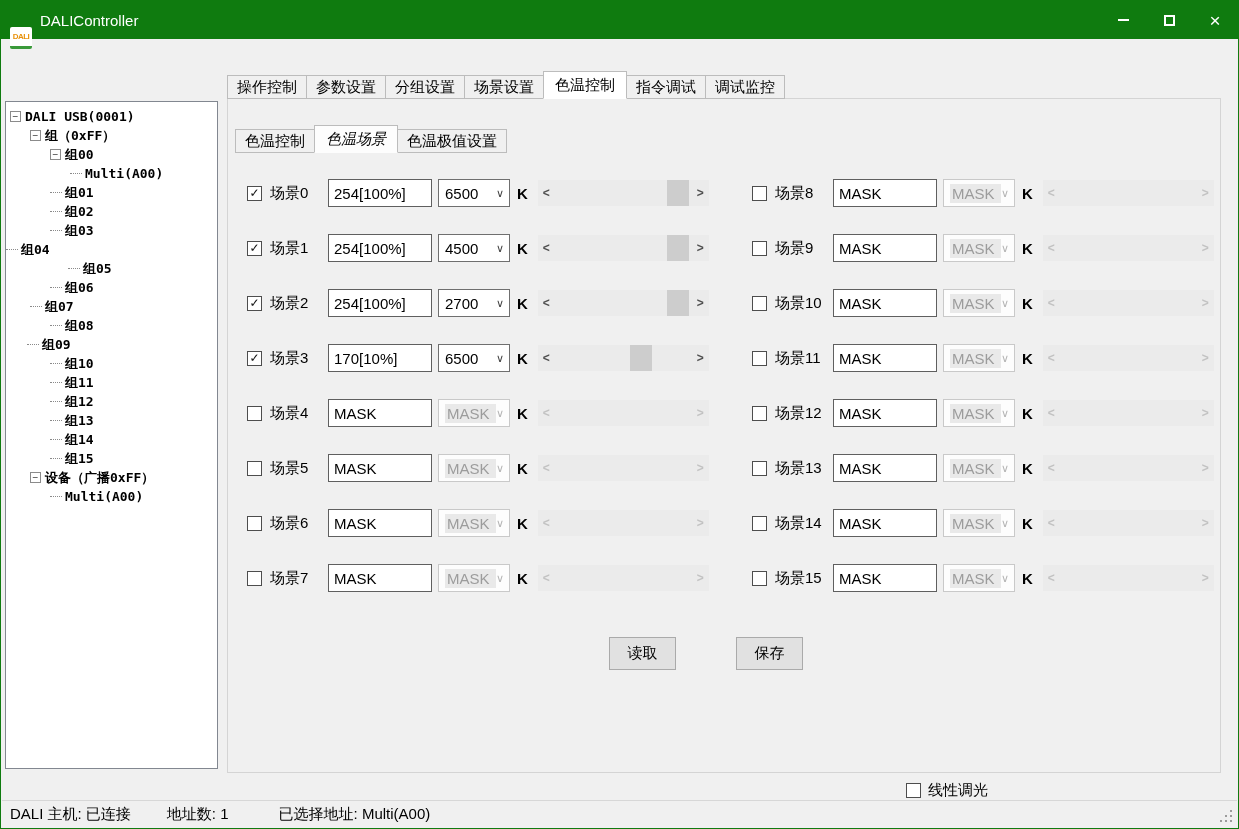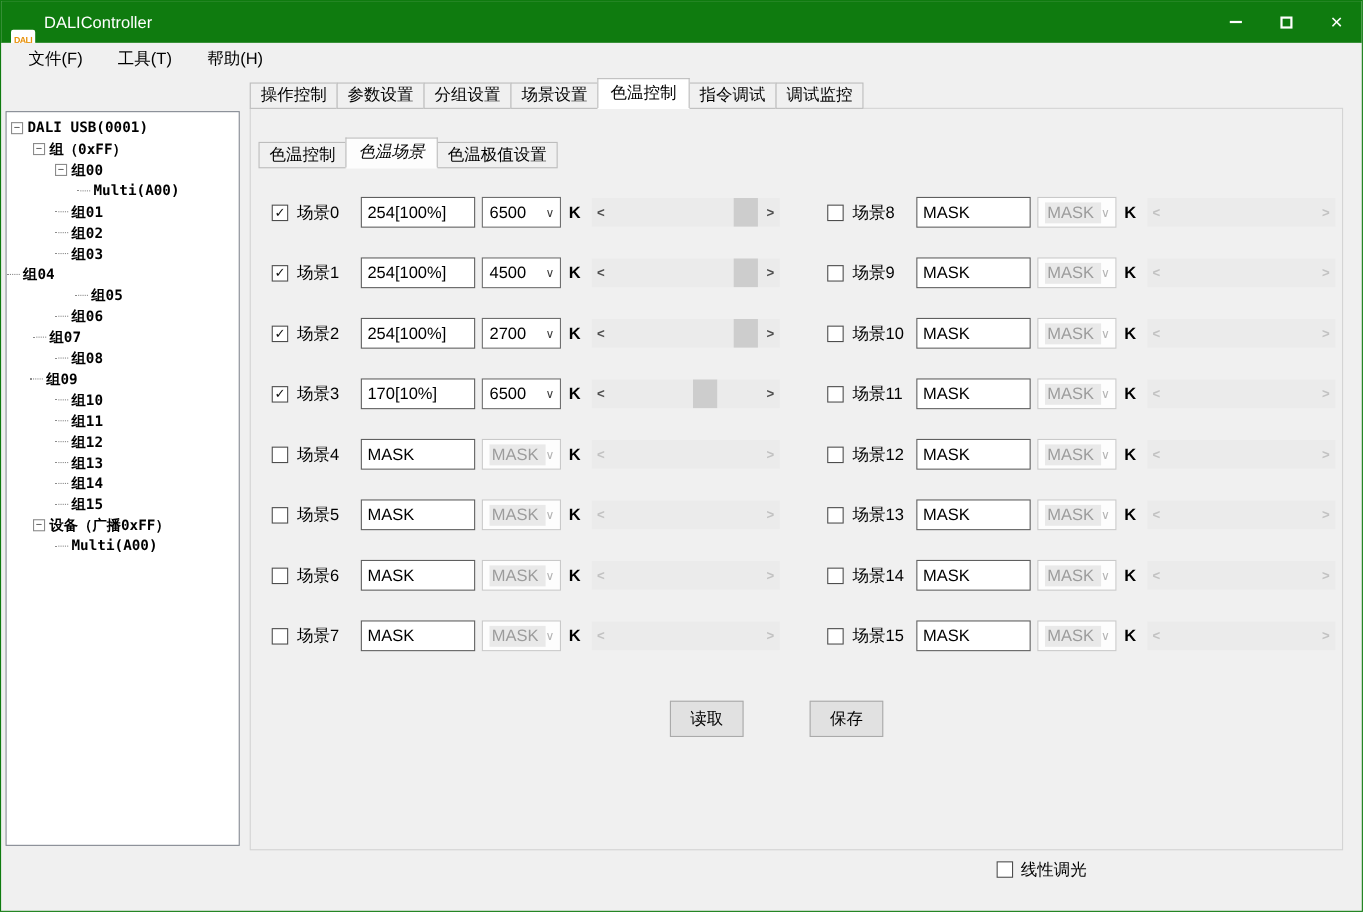--- a/index.html
+++ b/index.html
@@ -92,25 +92,20 @@
         </div>
       <div class="winbtn">
           <span class="glyph-max"></span>
         </div>
       <div class="winbtn">
           <span class="glyph-close">×</span>
         </div>
     </div>
   </div>
 
-  <div class="menubar" id="menubar">
-      <span class="menu-item">文件(F)</span>
-      <span class="menu-item">工具(T)</span>
-      <span class="menu-item">帮助(H)</span>
-    </div>
 
   <div class="tree" id="tree">
       <div class="tree-row" style="padding-left: 4px;">
         <span class="expander">−</span>
         <span>DALI USB(0001)</span>
       </div>
       <div class="tree-row" style="padding-left: 24px;">
         <span class="expander">−</span>
         <span>组（0xFF）</span>
       </div>
@@ -442,14 +437,20 @@
     </div>
 
   <button class="btn" id="btn-read">读取</button>
   <button class="btn" id="btn-save">保存</button>
 
   <div class="linear">
     <span class="cb"></span>
     <span>线性调光</span>
   </div>
 
+  <div class="statusbar">
+    <span class="s1">DALI 主机: 已连接</span>
+    <span class="s2">地址数: 1</span>
+    <span class="s3">已选择地址: Multi(A00)</span>
+    <span class="grip"></span>
+  </div>
 
 </div>
 
 </body></html>

